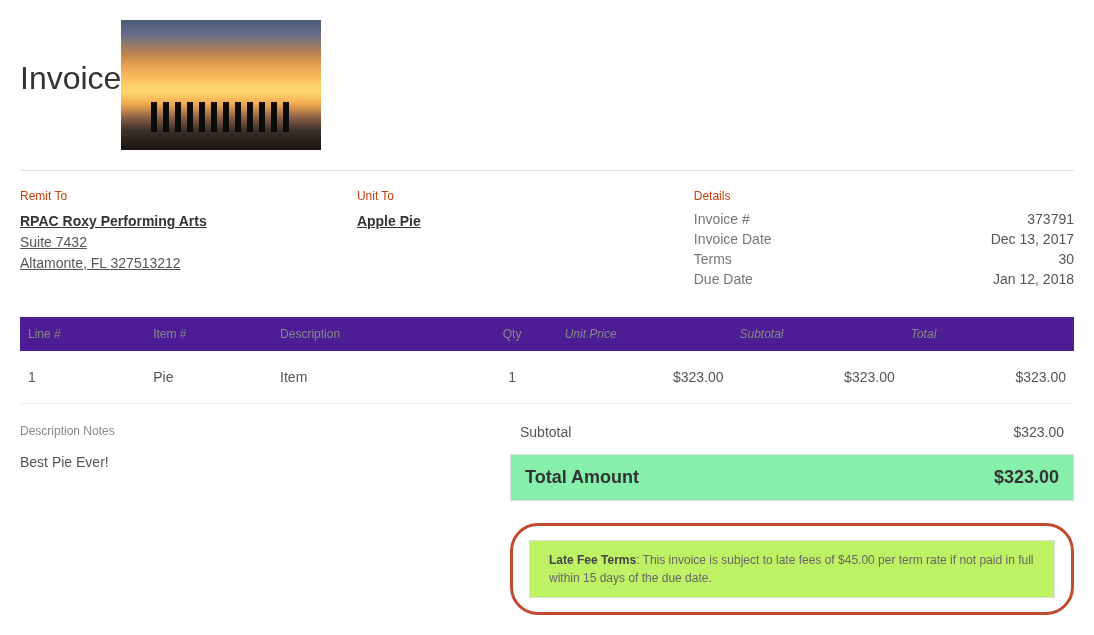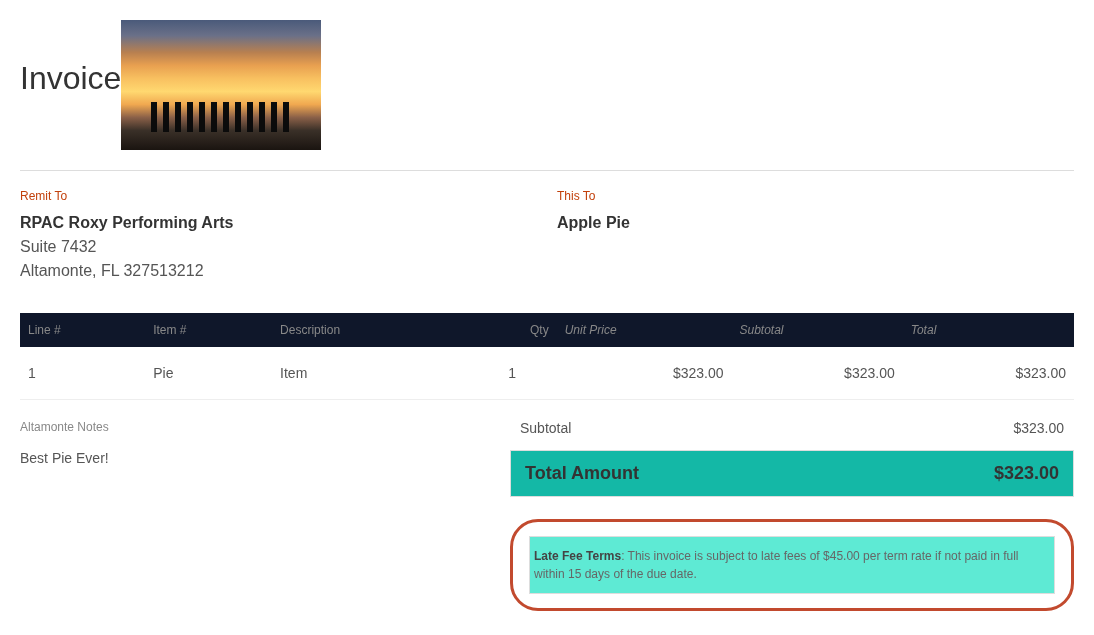--- a/index.html
+++ b/index.html
@@ -60,47 +60,47 @@
     gap: 20px;
     margin-bottom: 30px;
   }
   .info-block { flex: 1; }
   .info-block.details { flex: 1.2; }
   .section-label {
     font-size: 12px;
     color: #c2410c;
     margin-bottom: 8px;
   }
-  .info-line { font-size: 16px; color: #555; line-height: 1.5; }
+  .info-line { font-size: 14px; color: #555; line-height: 1.5; text-decoration: underline; }
   .info-line.bold { font-weight: 600; color: #333; }
   .details-grid {
     display: grid;
     grid-template-columns: auto 1fr;
     column-gap: 30px;
     row-gap: 4px;
     font-size: 14px;
     color: #555;
   }
   .details-grid .label { color: #777; }
   .details-grid .value { text-align: right; }
   table.items {
     width: 100%;
     border-collapse: collapse;
     margin-bottom: 10px;
   }
   table.items thead th {
-    background: #0f172a;
+    background: #4c1d95;
     font-weight: 400;
     font-size: 12px;
     color: #888;
     padding: 10px 8px;
     text-align: left;
   }
   table.items thead th.right { text-align: left; font-style: italic; }
-  table.items thead th.center { text-align: right; }
+  table.items thead th.center { text-align: center; }
   table.items tbody td {
     padding: 18px 8px;
     font-size: 14px;
     color: #555;
     border-bottom: 1px solid #eee;
   }
   table.items tbody td.right { text-align: right; }
   table.items tbody td.center { text-align: center; }
   .bottom-row {
     display: flex;
@@ -116,36 +116,36 @@
     justify-content: space-between;
     font-size: 14px;
     color: #555;
     padding: 0 10px 14px 10px;
   }
   .total-row {
     display: flex;
     justify-content: space-between;
     align-items: center;
     border: 1px solid #ddd;
-    background: #14b8a6;
+    background: #86efac;
     padding: 12px 14px;
     font-size: 18px;
     font-weight: 600;
     color: #333;
   }
   .latefee-wrap {
     margin-top: 22px;
     border: 3px solid #c24a2e;
     border-radius: 28px;
     padding: 14px 16px;
   }
   .latefee-box {
     border: 1px solid #ddd;
-    background: #5eead4;
-    padding: 10px 4px;
+    background: #bef264;
+    padding: 10px 19px;
     font-size: 12px;
     color: #666;
     line-height: 1.5;
   }
   .latefee-box .lf-label { font-weight: 600; color: #444; }
 </style>
 </head>
 <body>
 
 <div class="header-row">
@@ -156,22 +156,35 @@
 <hr class="top-rule">
 
 <div class="info-row">
   <div class="info-block">
     <div class="section-label">Remit To</div>
     <div class="info-line bold">RPAC Roxy Performing Arts</div>
     <div class="info-line">Suite 7432</div>
     <div class="info-line">Altamonte, FL 327513212</div>
   </div>
   <div class="info-block">
-    <div class="section-label">This To</div>
+    <div class="section-label">Unit To</div>
     <div class="info-line bold">Apple Pie</div>
+  </div>
+  <div class="info-block details">
+    <div class="section-label">Details</div>
+    <div class="details-grid">
+      <div class="label">Invoice #</div>
+      <div class="value">373791</div>
+      <div class="label">Invoice Date</div>
+      <div class="value">Dec 13, 2017</div>
+      <div class="label">Terms</div>
+      <div class="value">30</div>
+      <div class="label">Due Date</div>
+      <div class="value">Jan 12, 2018</div>
+    </div>
   </div>
 </div>
 
 <table class="items">
   <thead>
     <tr>
       <th>Line #</th>
       <th>Item #</th>
       <th>Description</th>
       <th class="center">Qty</th>
@@ -188,21 +201,21 @@
       <td class="center">1</td>
       <td class="right">$323.00</td>
       <td class="right">$323.00</td>
       <td class="right">$323.00</td>
     </tr>
   </tbody>
 </table>
 
 <div class="bottom-row">
   <div class="notes-col">
-    <div class="notes-label">Altamonte Notes</div>
+    <div class="notes-label">Description Notes</div>
     <div class="notes-body">Best Pie Ever!</div>
   </div>
   <div class="totals-col">
     <div class="subtotal-row">
       <span>Subtotal</span>
       <span>$323.00</span>
     </div>
     <div class="total-row">
       <span>Total Amount</span>
       <span>$323.00</span>

